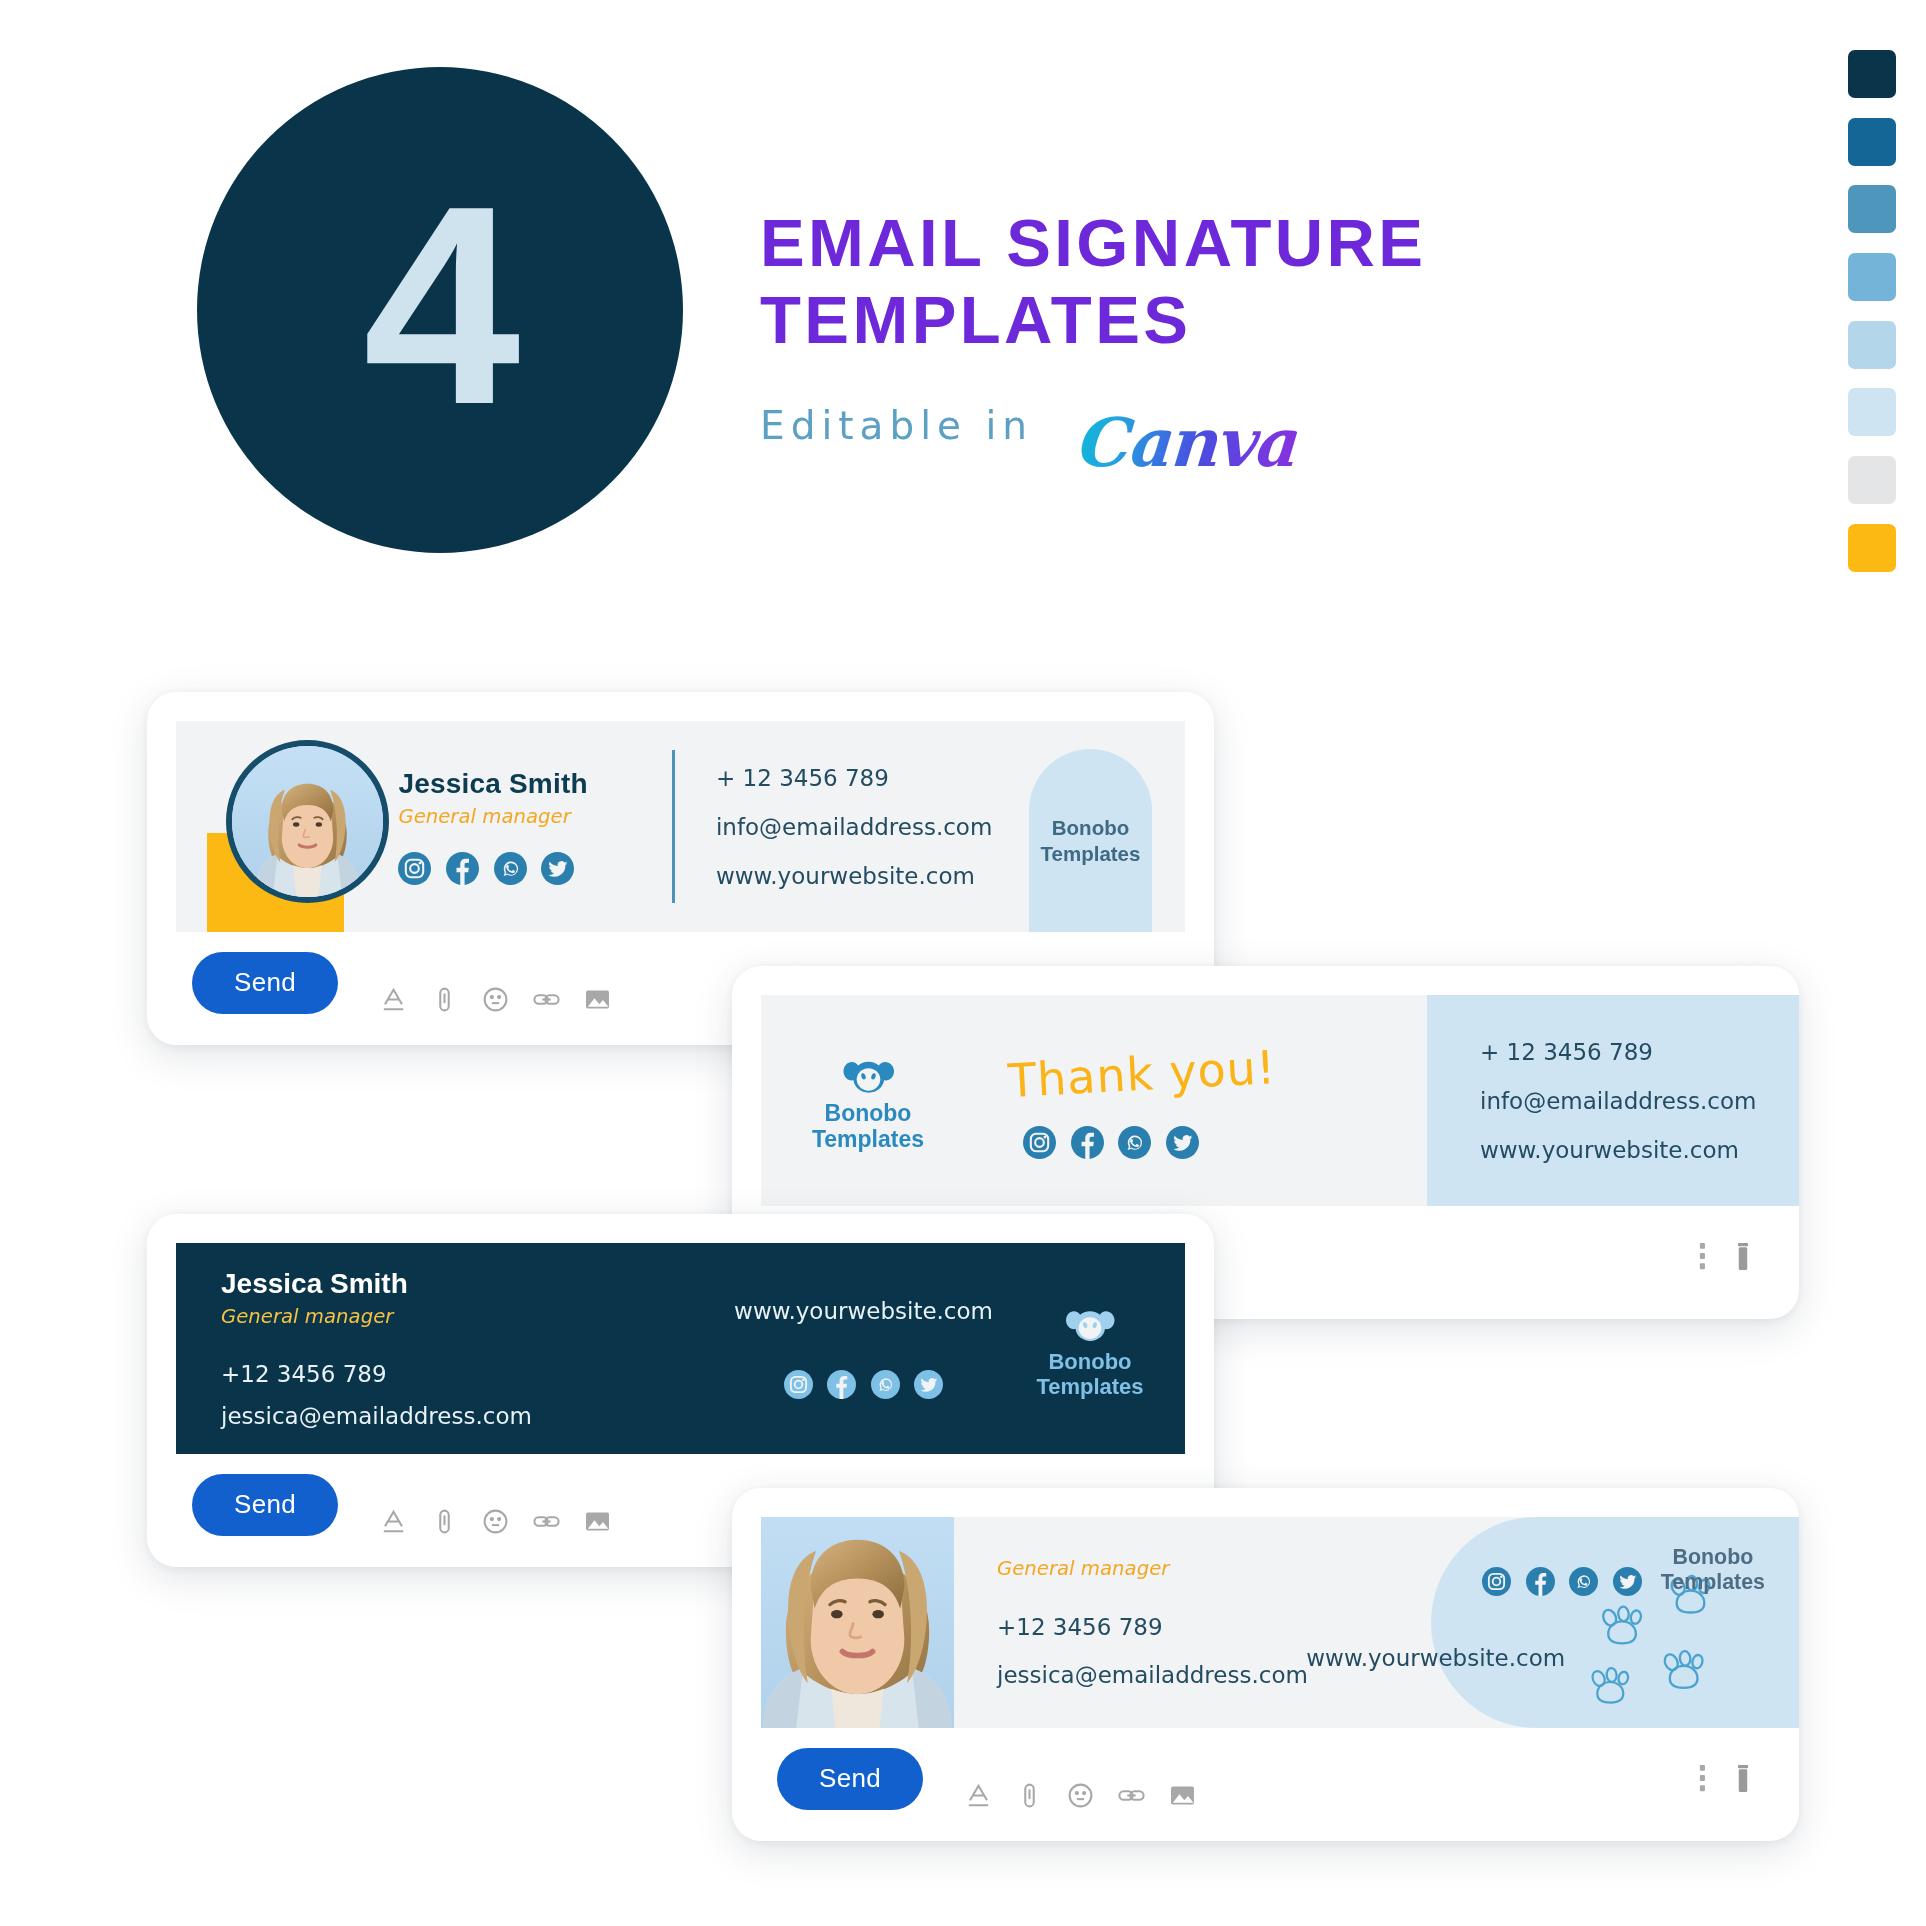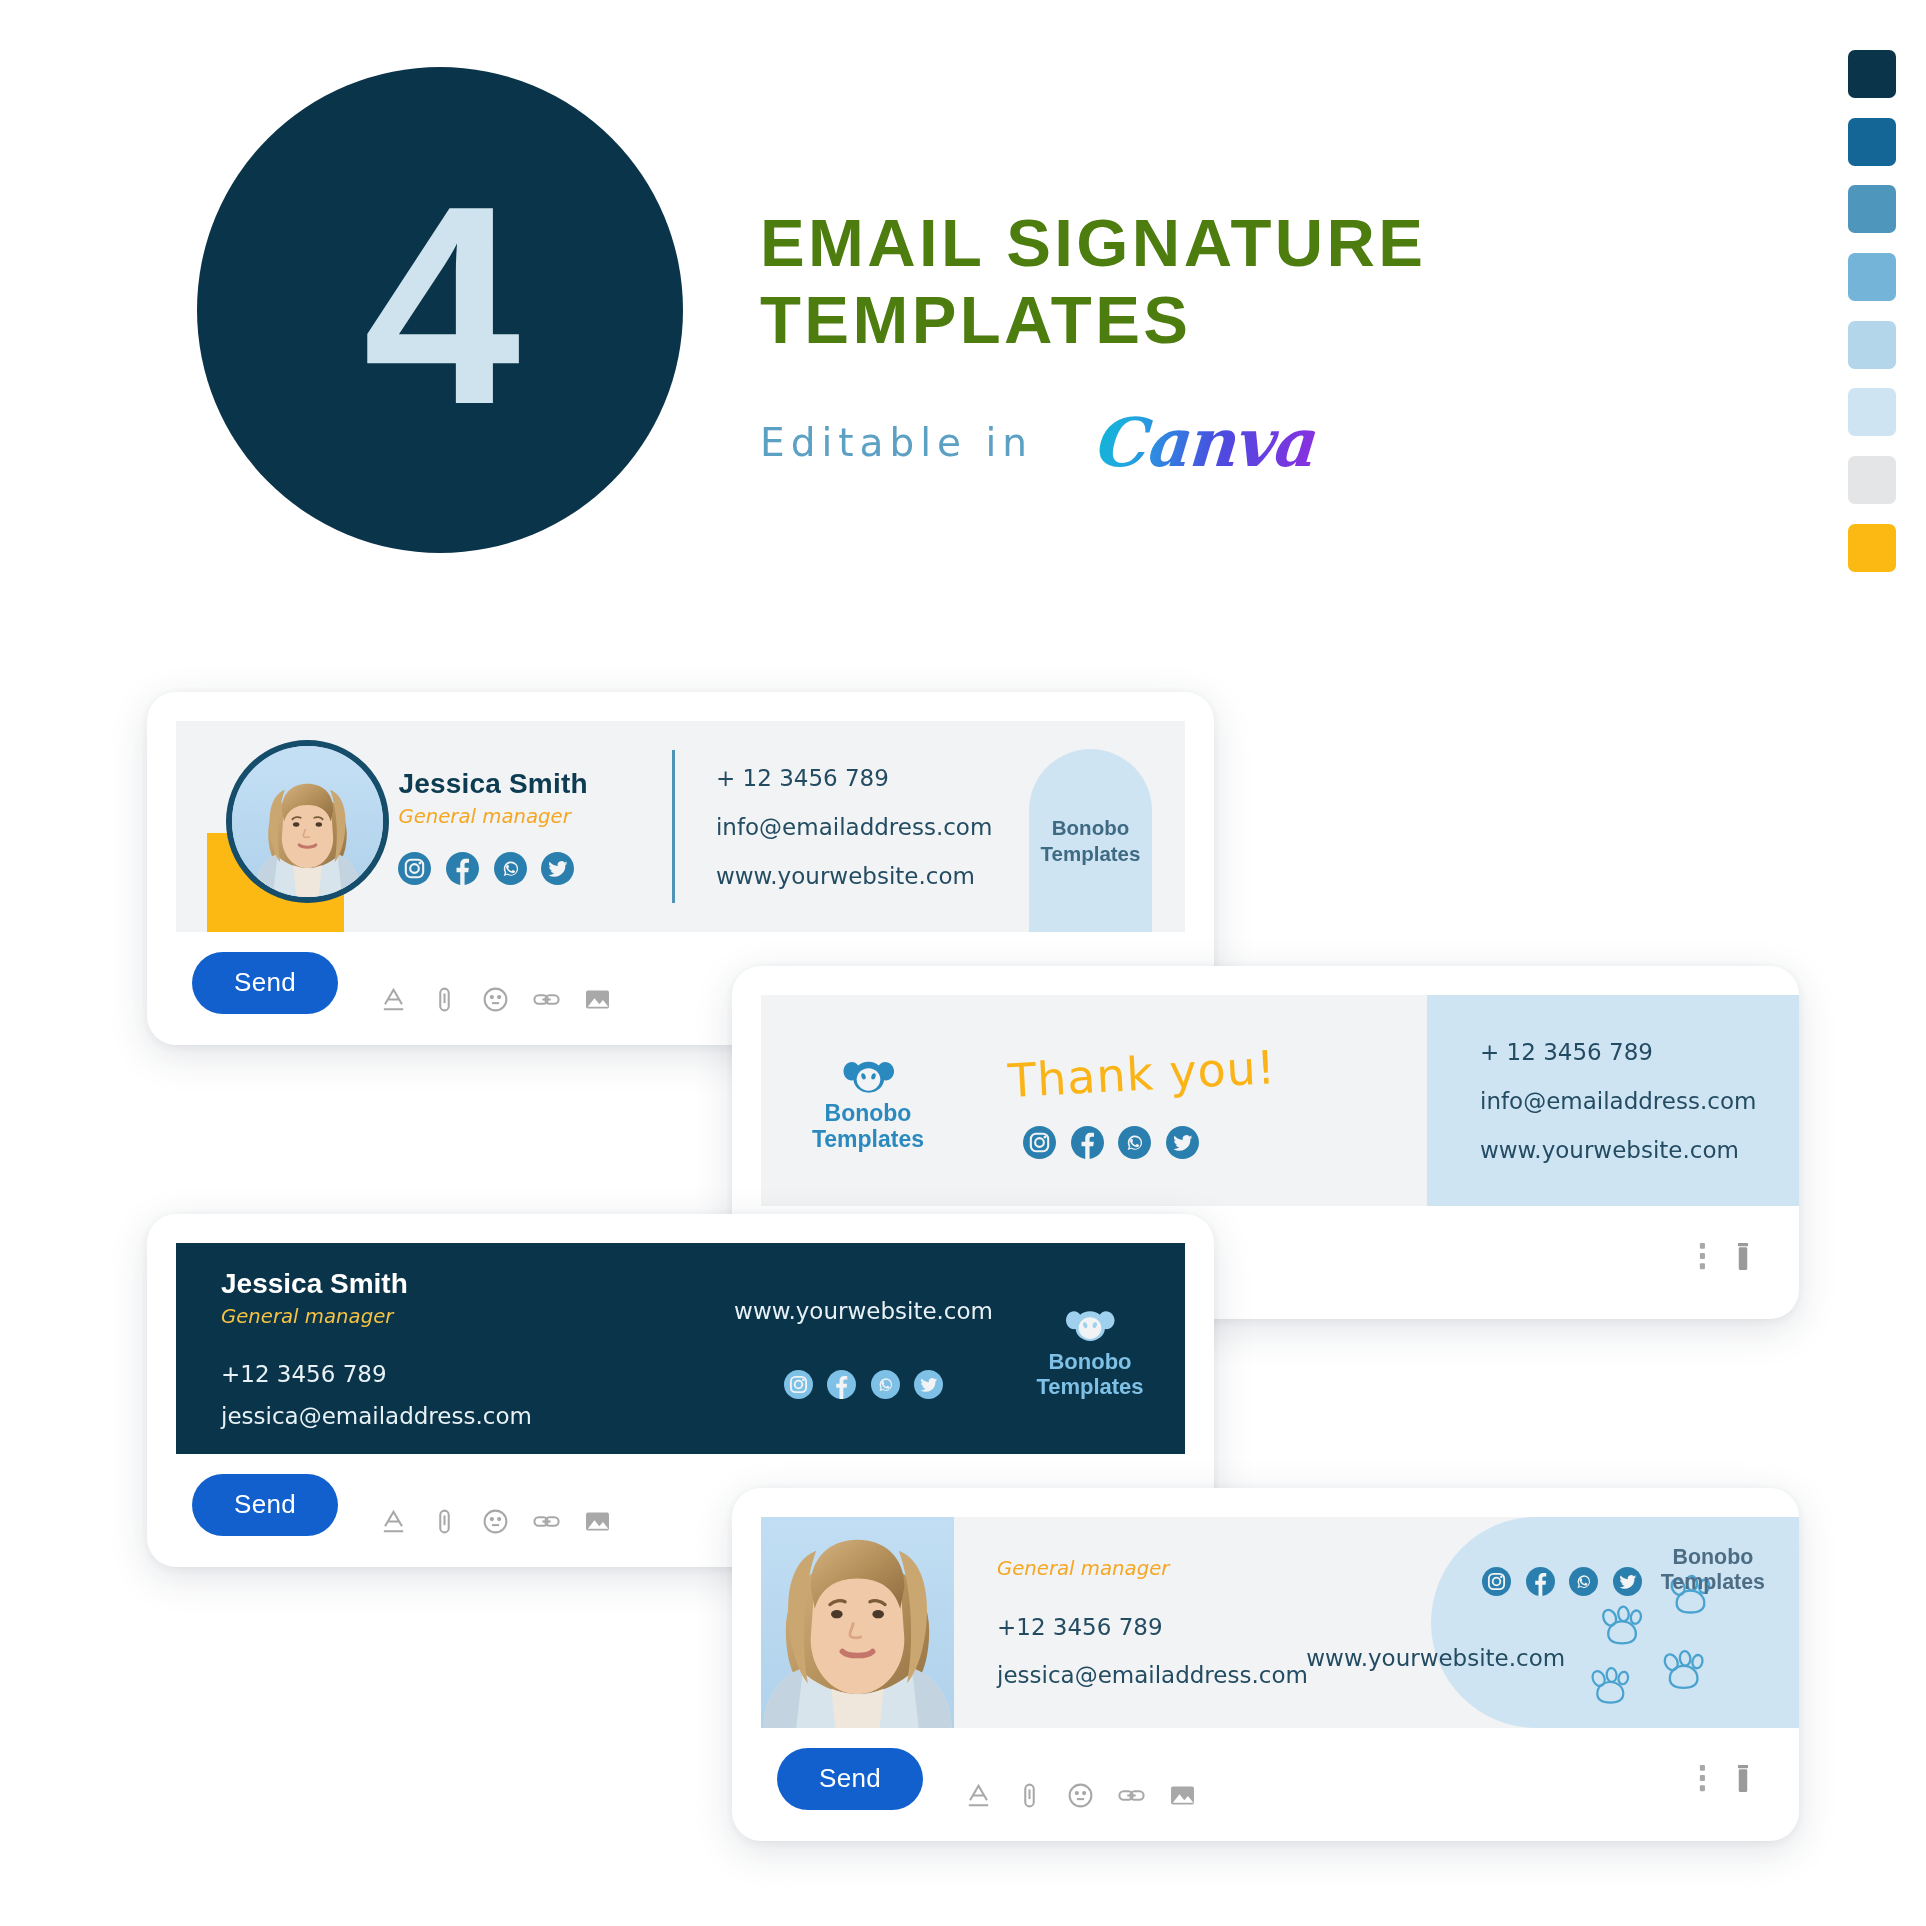--- a/index.html
+++ b/index.html
@@ -18,25 +18,25 @@
     border-radius:50%;background:#0a3449;
     display:flex;align-items:center;justify-content:center;
   }
   .hero-number{
     color:#cfe3ee;font-size:283px;font-weight:700;line-height:1;
     letter-spacing:-3.4px;font-family:"Liberation Sans",sans-serif;
     transform:translateY(-5.1px);
   }
   .hero-text{position:absolute;left:760px;top:204px;width:856px;}
   .hero-title{
-    color:#4d7c0f;font-size:67px;font-weight:700;letter-spacing:3.4px;
+    color:#6d28d9;font-size:67px;font-weight:700;letter-spacing:3.4px;
     line-height:1.15;font-family:"Liberation Sans",sans-serif;
   }
   .hero-sub{
-    margin-top:45px;display:flex;align-items:center;gap:24px;
+    margin-top:45px;display:flex;align-items:flex-start;gap:6px;
   }
   .hero-sub-text{
     color:#5ca0c4;font-size:39px;letter-spacing:6px;
     font-family:"DejaVu Sans",sans-serif;font-weight:400;
   }
   .canva-logo{
     font-family:"DejaVu Serif",serif;
     font-style:italic;font-weight:700;font-size:67px;
     background:linear-gradient(95deg,#00c4cc 0%,#21a8e0 28%,#4a4ce0 62%,#8b2fe0 100%);
     -webkit-background-clip:text;background-clip:text;

